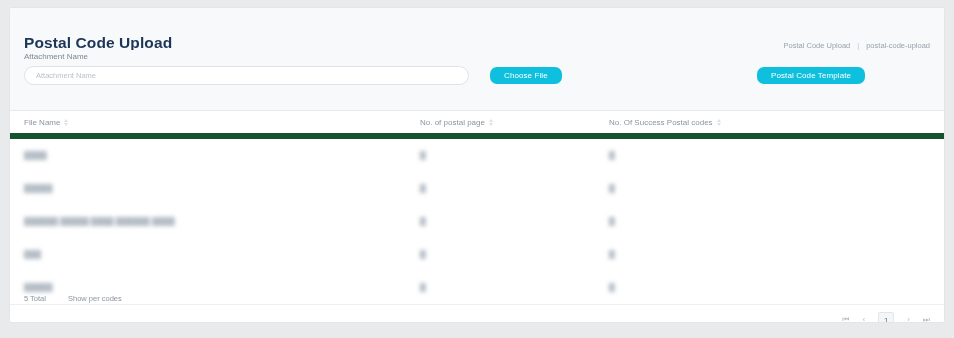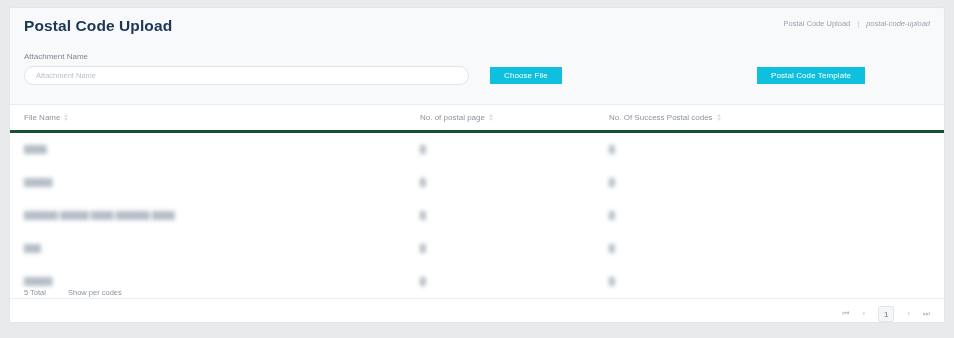--- a/index.html
+++ b/index.html
@@ -31,23 +31,23 @@
     display: flex;
     flex-direction: column;
   }
 
   
   .header {
     position: relative;
     height: 42px;
     background: #f7f9fb;
     display: flex;
-    align-items: flex-start;
+    align-items: flex-end;
     justify-content: space-between;
-    padding: 8px 14px 0 14px;
+    padding: 0 14px 0 14px;
     flex: 0 0 auto;
   }
 
   .page-title {
     font-size: 15.5px;
     font-weight: bold;
     color: #1d3557;
     letter-spacing: .1px;
     line-height: 1;
     padding-top: 2px;
@@ -56,27 +56,27 @@
   .breadcrumb {
     display: flex;
     align-items: center;
     gap: 7px;
     font-size: 7.5px;
     color: #9aa3ad;
     white-space: nowrap;
     padding-top: 3px;
   }
   .breadcrumb .sep { color: #c2c8cf; }
-  .breadcrumb .crumb-current { color: #9aa3ad; font-style: italic; }
+  .breadcrumb .crumb-current { color: #9aa3ad; }
 
   
   .form-section {
     position: relative;
     background: #f7f9fb;
-    padding: 3px 14px 19px 14px;
+    padding: 3px 14px 25px 14px;
     flex: 0 0 auto;
     border-bottom: 1px solid #e8ebee;
   }
 
   .field-label {
     font-size: 8px;
     color: #7c8894;
     margin-bottom: 5px;
     line-height: 1;
   }
@@ -99,21 +99,21 @@
     color: #5a6572;
     padding: 0 11px;
     outline: none;
   }
   .attachment-input::placeholder { color: #bcc3cb; }
 
   .btn-cyan {
     background: #0ec0de;
     color: #ffffff;
     border: none;
-    border-radius: 0;
+    border-radius: 7px;
     font-family: "Liberation Sans", sans-serif;
     font-size: 8px;
     height: 17px;
     cursor: pointer;
     line-height: 1;
     white-space: nowrap;
     letter-spacing: .1px;
   }
 
   .btn-choose-file {
@@ -132,21 +132,21 @@
     flex: 1 1 auto;
     background: #ffffff;
     display: flex;
     flex-direction: column;
   }
 
   .t-head {
     display: flex;
     align-items: center;
     height: 28px;
-    border-bottom: 3px solid #14532d;
+    border-bottom: 6px solid #14532d;
     padding: 0 14px;
   }
 
   .th {
     display: flex;
     align-items: center;
     gap: 4px;
     font-size: 8px;
     color: #8b95a1;
     cursor: pointer;

